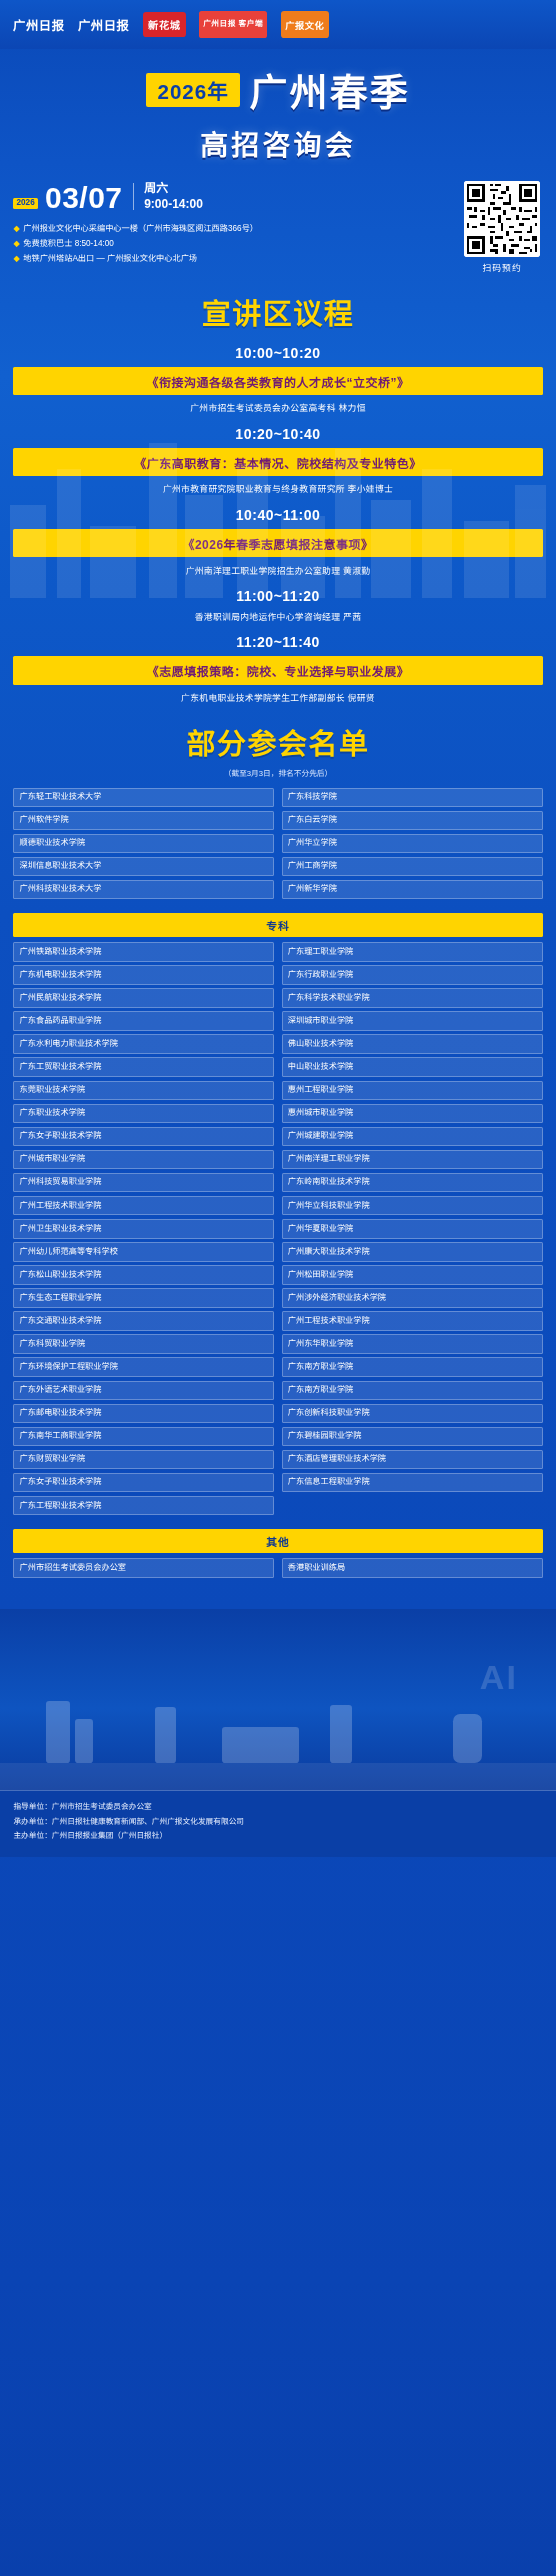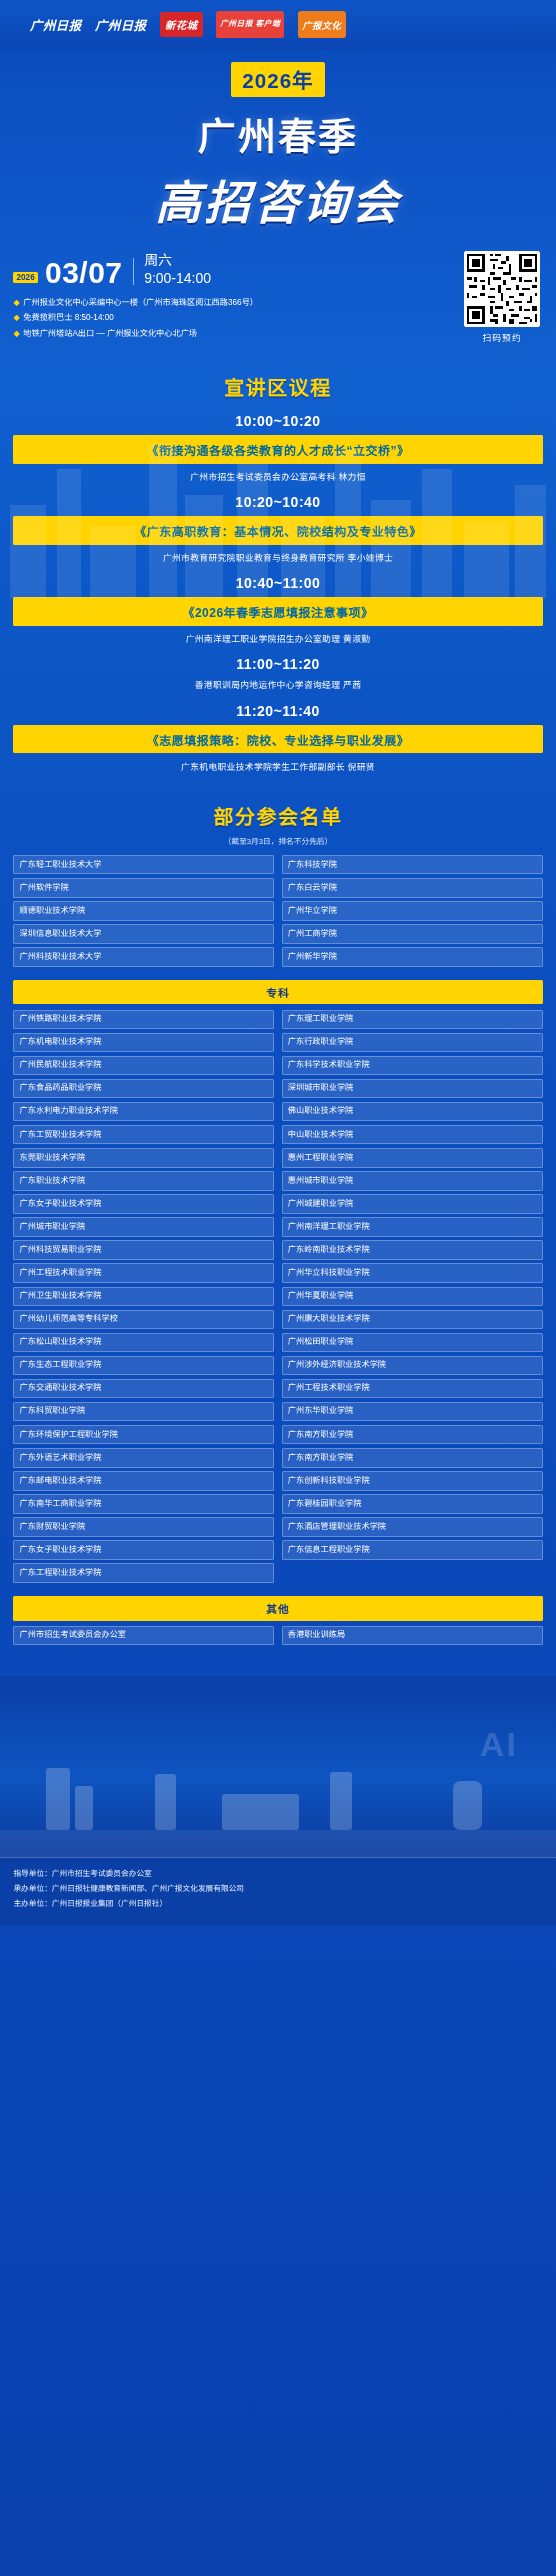--- a/index.html
+++ b/index.html
@@ -19,23 +19,22 @@
   }
   
   .skyline{position:absolute;left:0;right:0;top:330px;height:268px;opacity:.10;pointer-events:none;}
   .skyline i{position:absolute;bottom:0;background:#fff;display:block;}
   
   .topbar{
     position:relative;
     height:49px;
     background:linear-gradient(180deg,#0e56c8,#0b46b4);
     display:flex;align-items:center;gap:13.4px;
-    padding:0 30px;
+    padding:0 13px;
     box-sizing:border-box;
-    font-style:italic;
   }
   .logo{
     height:21.6px;display:flex;align-items:center;justify-content:center;
     color:#fff;font-weight:bold;font-size:11.3px;letter-spacing:0.5px;white-space:nowrap;
   }
   .logo.red{background:#d8252a;border-radius:3.1px;padding:2.1px 5.2px;font-size:10.3px;}
   .logo.plain{font-size:12.4px;}
   .logo.small{font-size:7.7px;background:#e8413a;border-radius:2.6px;padding:2.6px 4.1px;text-align:center;line-height:1.1;}
   .logo.orange{background:#ef7c1b;border-radius:3.1px;padding:2.6px 4.6px;font-size:9.3px;}
 
@@ -52,92 +51,90 @@
     font-size:20.6px;
     font-weight:bold;
     padding:2.1px 11.3px;
     border-radius:2.1px;
     vertical-align:middle;
     letter-spacing:1px;
   }
   .hero-line1{
     display:flex;align-items:center;justify-content:center;gap:9.3px;
     margin-bottom:5.2px;
-    flex-direction:column;
   }
   .hero-main{
     font-size:38px;
     font-weight:bold;
     color:#fff;
     letter-spacing:2.1px;
     text-shadow:0 2.1px 0 #0a2f86, 0 0 9.3px rgba(255,255,255,.25);
   }
   .hero-main2{
-    font-size:46px;
+    font-size:28px;
     font-weight:bold;
     color:#fff;
     letter-spacing:3.1px;
     text-shadow:0 2.1px 0 #0a2f86, 0 0 9.3px rgba(255,255,255,.25);
     margin-top:1px;
-    font-style:italic;
   }
 
   
   .infowrap{
     position:relative;
     margin:15.5px 13.4px 0;
     display:flex;
     align-items:flex-start;
     gap:9.3px;
   }
   .infoleft{flex:1;}
   .dateline{display:flex;align-items:flex-end;gap:7.2px;}
   .yearsmall{
     background:#ffd400;color:#0b3fa8;font-size:8.2px;font-weight:bold;
     padding:1.5px 3.1px;border-radius:1.5px;line-height:1;margin-bottom:3.6px;
   }
   .bigdate{font-size:30px;font-weight:bold;line-height:.95;letter-spacing:0.5px;}
   .divider-v{width:1px;height:27px;background:rgba(255,255,255,.55);margin:0 3.1px 2.1px;}
-  .daytime{font-size:14px;line-height:1.3;font-weight:normal;}
+  .daytime{font-size:12px;line-height:1.3;font-weight:bold;}
   .addr{margin-top:8.2px;font-size:8.2px;line-height:1.85;}
   .addr div{display:flex;align-items:flex-start;gap:3.6px;}
   .pin{color:#ffd400;flex:0 0 auto;}
   .qrbox{
     width:81px;text-align:center;flex:0 0 auto;
   }
   .qr{
     width:76px;height:76px;background:#fff;border-radius:3.1px;margin:0 auto;
     display:block;
   }
   .qrtext{font-size:8.8px;margin-top:4.1px;letter-spacing:1px;}
 
   
   .sec-title{
     text-align:center;
-    font-size:20px;
+    font-size:29px;
     font-weight:bold;
     color:#ffd400;
     letter-spacing:1.5px;
-    margin:28px 0 0;
+    margin:16px 0 0;
     text-shadow:0 1.5px 0 rgba(0,0,0,.18);
   }
   .sec-sub{
     text-align:center;font-size:7.7px;color:#dbe8ff;margin-top:5.2px;
   }
 
   
   .agenda{margin:12.4px 13.4px 0;}
   .slot{margin-bottom:11.3px;text-align:center;}
   .slot-time{
     font-size:14px;font-weight:bold;color:#fff;margin:9.3px 0 6.2px;letter-spacing:0.5px;
   }
   .slot-topic{
     display:block;
     background:#ffd400;
-    color:#0369a1;
+    color:#701a75;
     font-size:12px;
     font-weight:bold;
     padding:5.7px 4.1px;
     border-radius:1.5px;
     letter-spacing:0.5px;
   }
   .slot-speaker{
     font-size:8.8px;color:#ffffff;margin-top:6.2px;letter-spacing:0.3px;
   }
 

